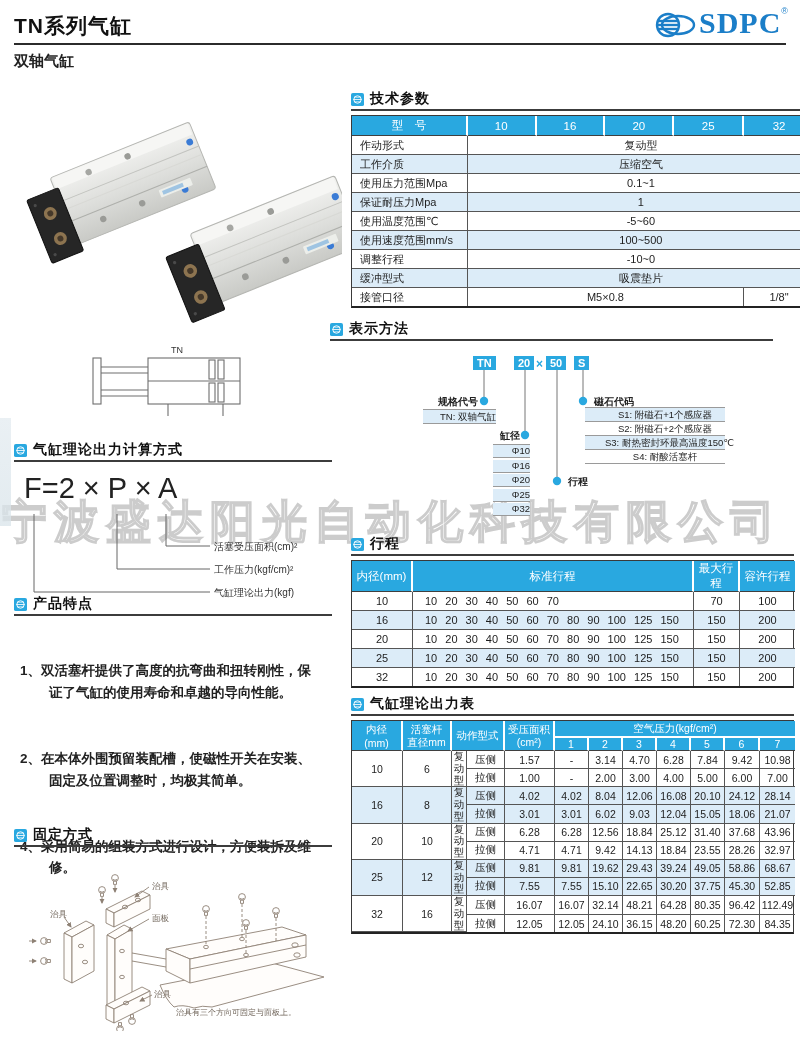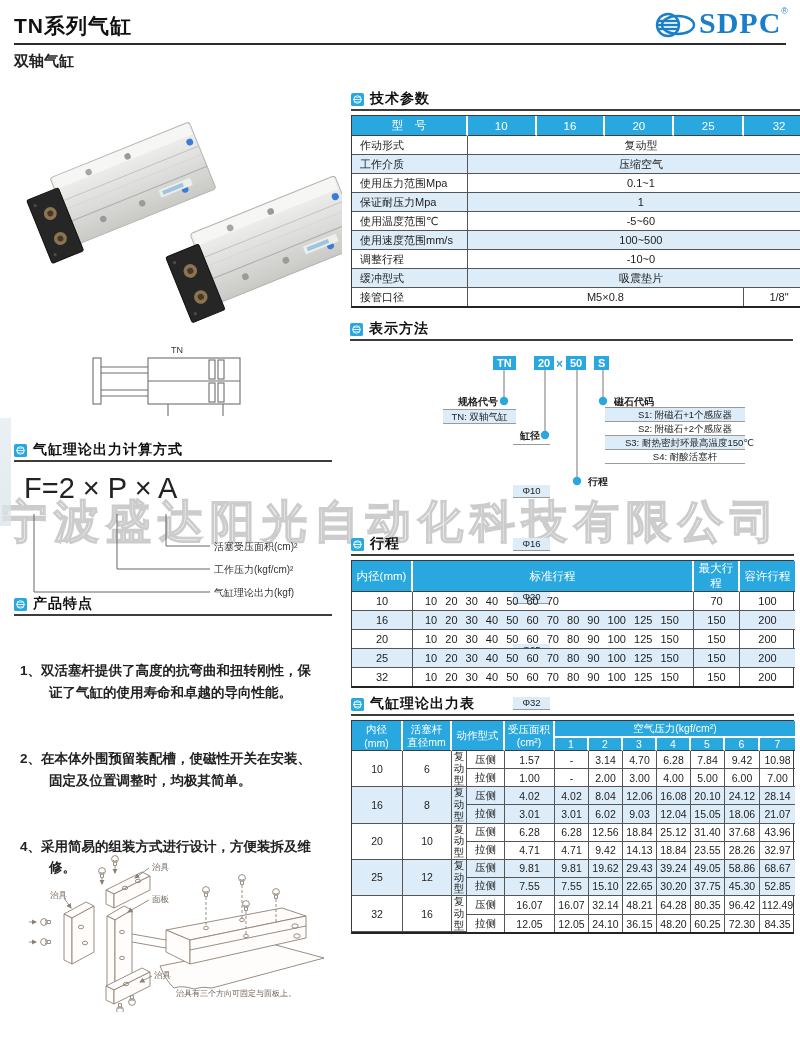--- a/index.html
+++ b/index.html
@@ -39,25 +39,25 @@
   .force thead td{font-size:10.5px;}
   .force tr.fh1 td{height:15px;}
   .force tr.fh2 td{height:11px;}
   .force tbody td{height:13px;font-size:10.5px;padding:0 1px;}
 
   
   .order-diagram{position:relative;height:186px;}
   .code-box{position:absolute;top:15px;background:var(--accent);color:#fff;font-weight:bold;font-size:11px;height:14px;line-height:14px;padding:0 4px;}
   .code-sep{position:absolute;top:16px;color:var(--accent);font-weight:bold;font-size:12px;}
   .od-label{position:absolute;font-size:10px;color:#222;font-weight:bold;white-space:nowrap;}
-  .od-box{position:absolute;background:var(--alt);border-top:1px solid #9a9a9a;border-bottom:1px solid #9a9a9a;font-size:9.5px;line-height:13px;text-align:center;}
+  .od-box{position:absolute;background:var(--alt);border-top:1px solid #9a9a9a;border-bottom:1px solid #9a9a9a;font-size:9.5px;line-height:13px;text-align:right;}
   .od-list{position:absolute;border-top:1px solid #9a9a9a;}
   .od-list .it{border-bottom:1px solid #9a9a9a;font-size:9.5px;}
   .bore-list{width:37px;}
-  .bore-list .it{height:12px;line-height:12px;text-align:center;background:var(--alt);margin-bottom:1.5px;margin-top:40px;}
+  .bore-list .it{height:12px;line-height:12px;text-align:right;background:var(--alt);margin-bottom:1.5px;}
   .mag-list{width:140px;}
   .mag-list .it{height:13px;line-height:13px;padding-left:20px;text-align:center;white-space:nowrap;}
   .mag-list .it:nth-child(odd){background:var(--alt);}
 
   
   .formula-box{position:relative;height:150px;}
   .formula-txt{position:absolute;left:10px;top:10px;font-size:29px;color:#222;letter-spacing:0;}
   .f-label{position:absolute;left:200px;font-size:10px;color:#333;white-space:nowrap;}
   .features-list{margin:16px 0 0 0;padding:0 0 0 6px;list-style:none;}
   .features-list li{font-size:13.5px;line-height:1.62em;font-weight:600;color:#222;padding-left:29px;text-indent:-29px;margin-bottom:3px;margin-top:44px;}
@@ -189,20 +189,30 @@
     </div>
     <ol class="features-list" style="width:302px;">
 
     <li><span>1、</span><span>双活塞杆提供了高度的抗弯曲和扭转刚性，保证了气缸的使用寿命和卓越的导向性能。</span></li>
         <li><span>2、</span><span>在本体外围预留装配槽，使磁性开关在安装、固定及位置调整时，均极其简单。</span></li>
         <li><span>4、</span><span>采用简易的组装方式进行设计，方便装拆及维修。</span></li>
       </ol>
   </div>
 
   <div class="abs sec" style="left:14px;top:828px;width:318px;">
+    <div class="sec-hd">
+      <svg class="sec-ico" viewBox="0 0 14 14">
+          <rect width="14" height="14" rx="2" fill="#29a8e0"></rect>
+          <circle cx="7" cy="7" r="4" fill="none" stroke="#fff" stroke-width="1"></circle>
+          <line x1="2.5" y1="7" x2="11.5" y2="7" stroke="#fff" stroke-width=".9"></line>
+          <line x1="3.5" y1="4.6" x2="10.5" y2="4.6" stroke="#fff" stroke-width=".7"></line>
+          <line x1="3.5" y1="9.4" x2="10.5" y2="9.4" stroke="#fff" stroke-width=".7"></line>
+        </svg>
+      <span class="sec-ttl">固定方式</span>
+    </div>
     <div style="position:relative;height:185px;">
       <svg class="abs" style="left:0;top:14px;" width="318" height="170" viewBox="0 0 318 170">
         <defs>
           <g id="bolt" stroke="#8e8175" fill="#fff" stroke-width=".9">
             <circle cx="0" cy="0" r="3.4"></circle>
             <path d="M-2.1,1.4 A3.4 3.4 0 0 0 2.1 1.4" fill="none"></path>
             <rect x="-1.5" y="3.2" width="3" height="3.2"></rect>
           </g>
           <marker id="ah" markerWidth="6" markerHeight="6" refX="5" refY="3" orient="auto">
               <path d="M0,0L6,3L0,6z" fill="#8e8175"></path>
@@ -347,21 +357,21 @@
             <tr>
               <td class="lbl">接管口径</td>
               <td colspan="4">M5×0.8</td>
               <td>1/8"</td>
             </tr>
           </tbody>
       </table>
     </div>
   </div>
 
-  <div class="abs sec" style="left:350px;top:322px;width:443px;">
+  <div class="abs sec" style="left:330px;top:322px;width:443px;">
     <div class="sec-hd">
       <svg class="sec-ico" viewBox="0 0 14 14">
           <rect width="14" height="14" rx="2" fill="#29a8e0"></rect>
           <circle cx="7" cy="7" r="4" fill="none" stroke="#fff" stroke-width="1"></circle>
           <line x1="2.5" y1="7" x2="11.5" y2="7" stroke="#fff" stroke-width=".9"></line>
           <line x1="3.5" y1="4.6" x2="10.5" y2="4.6" stroke="#fff" stroke-width=".7"></line>
           <line x1="3.5" y1="9.4" x2="10.5" y2="9.4" stroke="#fff" stroke-width=".7"></line>
         </svg>
       <span class="sec-ttl">表示方法</span>
     </div>

